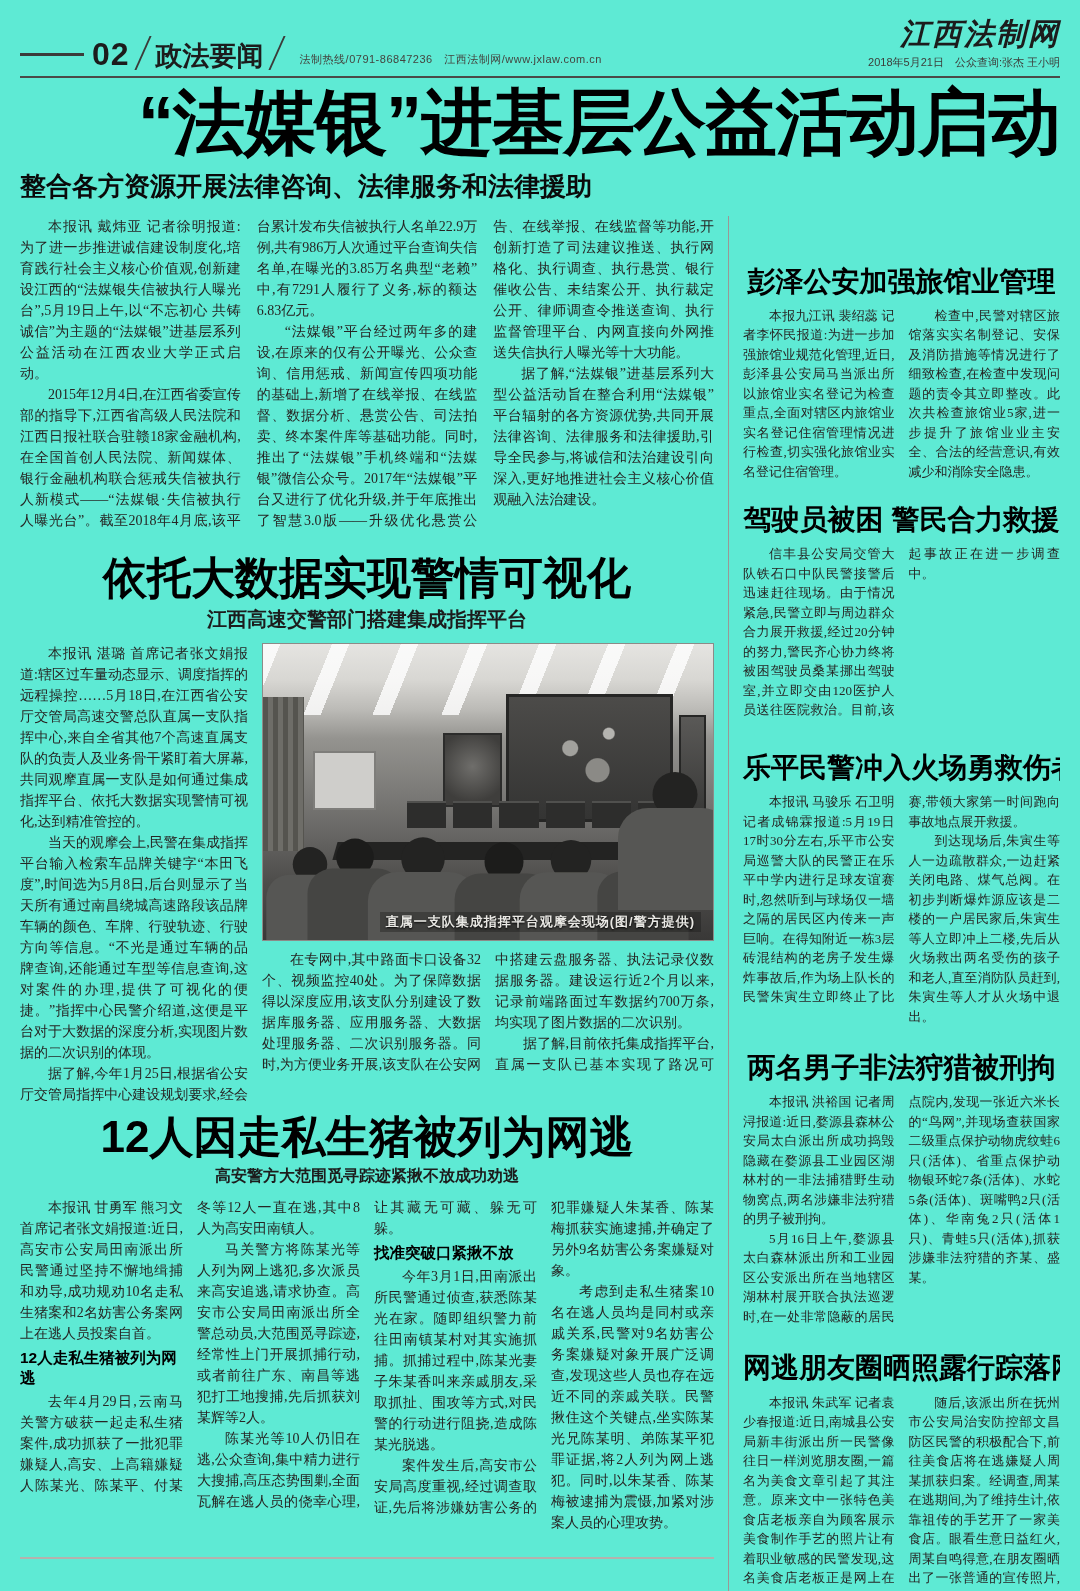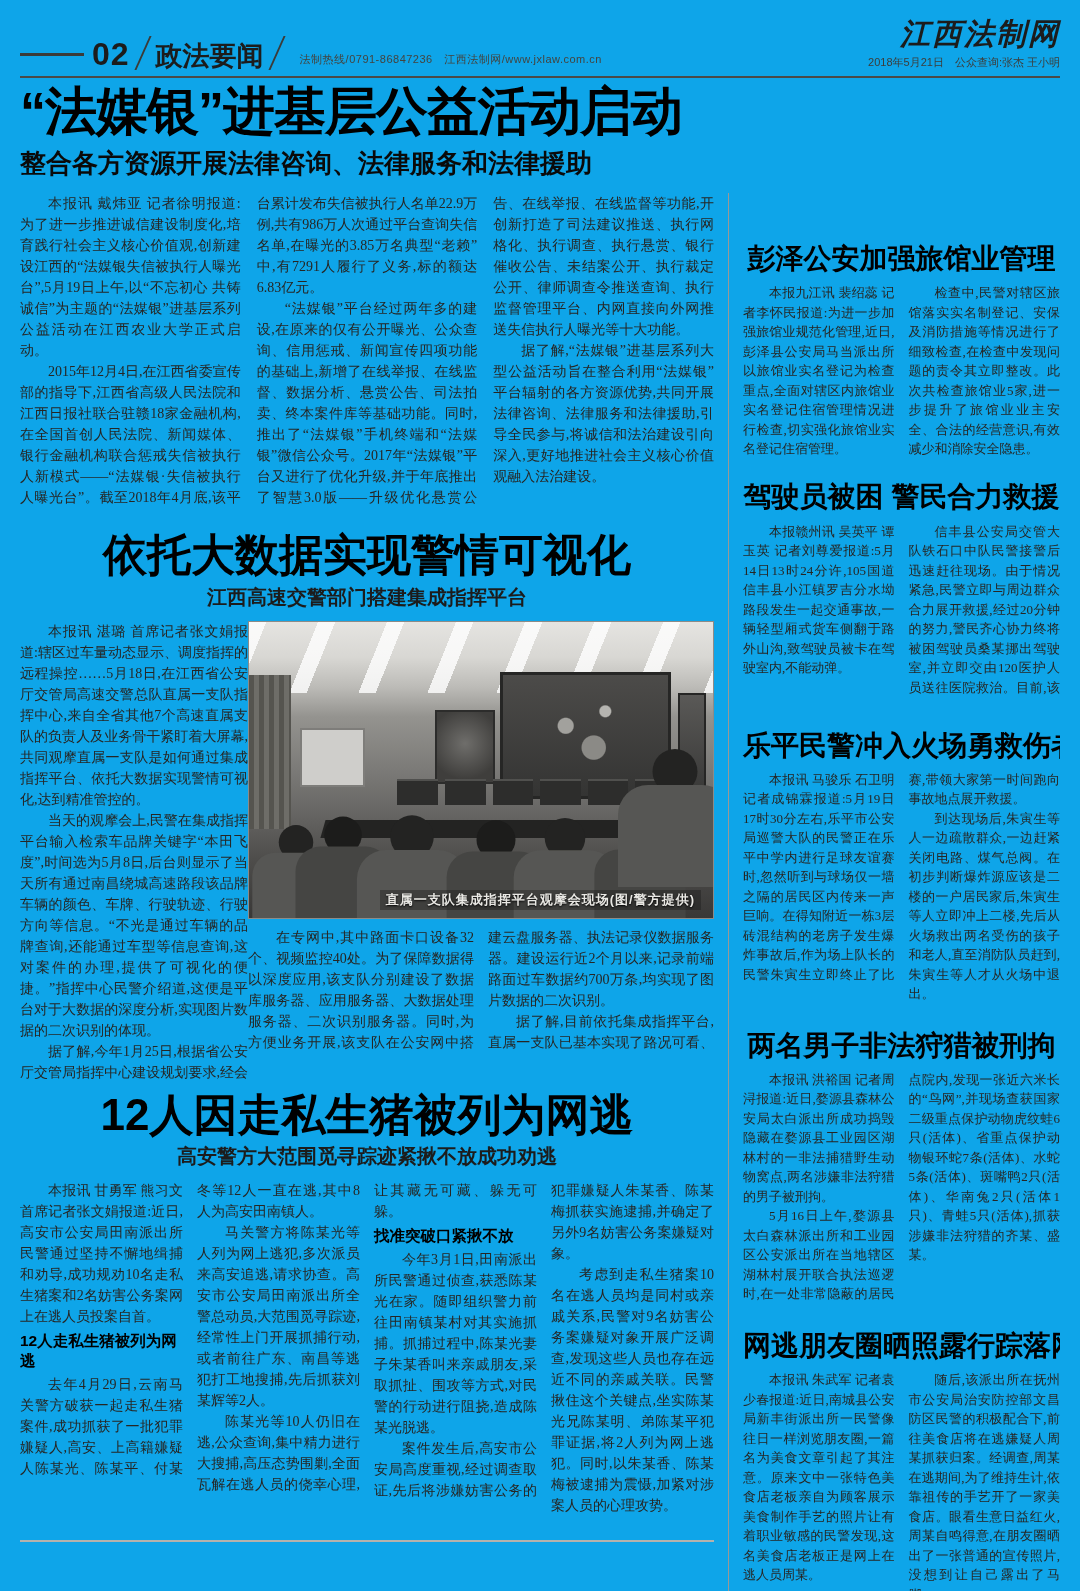--- a/index.html
+++ b/index.html
@@ -1,50 +1,50 @@
 <!DOCTYPE html>
 <html lang="zh"><head>
 <meta charset="utf-8">
 <style>
   html,body{margin:0;padding:0;background:#e9e7e2;}
   .page{
     position:relative;width:1080px;height:1591px;margin:0 auto;
-    background:#0ea5e9;color:#1c1c1c;box-sizing:border-box;
+    background:#5eead4;color:#1c1c1c;box-sizing:border-box;
     padding:26px 20px 0 20px;overflow:hidden;
     font-family:"Liberation Serif", serif;
   }
   
   .hdr{display:flex;align-items:flex-end;justify-content:space-between;
        border-bottom:2px solid #4a4a48;padding-bottom:6px;height:52px;box-sizing:border-box}
   .hdr-left{display:flex;align-items:flex-end;gap:8px}
   .hdr-dash{width:64px;height:3px;background:#3b3b39;margin-bottom:14px}
   .hdr-pagenum{font-family:"Liberation Sans",sans-serif;font-size:32px;font-weight:700;line-height:1;letter-spacing:1px}
   .hdr-slash{width:2px;height:34px;background:#3b3b39;transform:skewX(-24deg);margin:0 4px}
   .hdr-section{font-family:"Liberation Sans",sans-serif;font-size:27px;font-weight:700;line-height:1.05}
   .hdr-contacts{font-family:"Liberation Sans",sans-serif;font-size:11px;color:#44443f;margin:0 0 3px 10px;letter-spacing:.5px}
   .hdr-right{text-align:right}
   .hdr-masthead{font-family:"Liberation Serif",serif;font-style:italic;font-weight:700;font-size:30px;line-height:1;letter-spacing:2px}
   .hdr-dateline{font-family:"Liberation Sans",sans-serif;font-size:11px;color:#3d3d3a;margin-top:6px}
   
-  .lead-hl{font-family:"Liberation Sans",sans-serif;font-weight:900;font-size:52px;line-height:1.12;
-           text-align:left;letter-spacing:-1px;margin:4px 0 0;color:#000;white-space:nowrap}
+  .lead-hl{font-family:"Liberation Sans",sans-serif;font-weight:900;font-size:72px;line-height:1.12;
+           text-align:right;letter-spacing:-1px;margin:4px 0 0;color:#000;white-space:nowrap}
   .lead-deck{font-family:"Liberation Sans",sans-serif;font-weight:700;font-size:26px;text-align:left;margin:6px 0 12px;color:#0a0a0a}
   
   .content{display:flex;align-items:stretch}
   .main{width:694px;flex:0 0 694px}
   .sidebar{flex:1;border-left:1px solid #9a9895;margin-left:14px;padding-left:14px;padding-top:50px;box-sizing:border-box;overflow:hidden}
   
   .body-txt p{margin:0;text-indent:2em;text-align:justify;font-size:14px;line-height:21px;color:#262624}
   .body-txt h4{margin:4px 0 3px;font-family:"Liberation Sans",sans-serif;font-size:15.5px;line-height:20px;color:#000;text-indent:0}
   .lead-body{height:332px;column-count:3;column-gap:16px;column-fill:auto;overflow:hidden}
   
   .art2{margin-top:6px}
   .art2-hl{font-family:"Liberation Sans",sans-serif;font-weight:900;font-size:44px;line-height:1.1;text-align:center;margin:0;color:#000}
   .art2-deck{font-family:"Liberation Sans",sans-serif;font-weight:700;font-size:20px;text-align:center;margin:4px 0 10px}
-  .art2-cols{display:flex;height:458px;overflow:hidden}
+  .art2-cols{display:flex;gap:14px;height:458px;overflow:hidden}
   .art2-left{width:228px;flex:0 0 228px;overflow:hidden}
   .art2-right{flex:1;display:flex;flex-direction:column}
   .art2-below{column-count:2;column-gap:14px;column-fill:auto;height:146px;overflow:hidden;margin-top:8px}
   
   .photo{position:relative;height:298px;overflow:hidden;border:1px solid #8c8b88;box-sizing:border-box;
     background:linear-gradient(180deg,#e5e4e1 0%,#d8d7d3 12%,#bcbbb7 22%,#94938f 32%,#7e7d7a 48%,#6a6967 62%,#4e4d4b 80%,#393837 100%)}
   .ph-lights{position:absolute;top:0;left:0;right:0;height:24%;
     background:repeating-linear-gradient(112deg,rgba(255,255,255,.95) 0 16px,rgba(255,255,255,0) 16px 64px);opacity:.85}
   .ph-curtain{position:absolute;left:0;top:18%;width:9%;height:52%;
     background:repeating-linear-gradient(90deg,#55544f 0 5px,#6e6d68 5px 10px)}
@@ -63,21 +63,21 @@
   .ph-monitors div{flex:1;background:#2d2d2c;border-top:2px solid #50504e}
   .ph-person{position:absolute;bottom:0;width:76px;height:92px}
   .ph-person::before{content:"";position:absolute;left:50%;transform:translateX(-50%);top:0;width:30px;height:30px;border-radius:50%;background:#1c1c1b}
   .ph-person::after{content:"";position:absolute;left:0;right:0;top:24px;bottom:0;border-radius:20px 20px 0 0;background:#454543}
   .ph-person.l{filter:brightness(1.25)}
   .ph-caption{position:absolute;right:12px;bottom:8px;color:#e9e8e4;font-family:"Liberation Sans",sans-serif;
     font-weight:700;font-size:13px;letter-spacing:1px;background:rgba(20,20,20,.35);padding:1px 6px;text-shadow:0 1px 2px #000}
   
   .art3{margin-top:12px}
   .art3-hl{font-family:"Liberation Sans",sans-serif;font-weight:700;font-size:44px;line-height:1.08;text-align:center;margin:0;color:#000}
-  .art3-deck{font-family:"Liberation Sans",sans-serif;font-weight:700;font-size:20px;text-align:center;margin:5px 0 10px}
+  .art3-deck{font-family:"Liberation Sans",sans-serif;font-weight:700;font-size:16px;text-align:center;margin:5px 0 10px}
   .art3-body{column-count:4;column-gap:14px;column-fill:auto;height:362px;overflow:hidden;border-bottom:2px solid #b4b2ad;padding-bottom:20px;box-sizing:border-box}
   
   .sb-art{margin-bottom:20px}
   .sb-title{font-family:"Liberation Sans",sans-serif;font-weight:900;font-size:28px;line-height:1.15;text-align:center;margin:0 0 8px;color:#000;white-space:nowrap}
   .sb-body{column-count:2;column-gap:14px;column-fill:auto;overflow:hidden}
   .sb-body p{font-size:13px;line-height:19.5px}
   .sb-h1{height:178px}.sb-h2{height:188px}.sb-h3{height:240px}.sb-h4{height:240px}.sb-h5{height:242px}
 </style>
 </head>
 <body>
@@ -182,21 +182,20 @@
         <h3 class="sb-title">彭泽公安加强旅馆业管理</h3>
         <div class="sb-body body-txt sb-h1">
             <p>本报九江讯 裴绍蕊 记者李怀民报道:为进一步加强旅馆业规范化管理,近日,彭泽县公安局马当派出所以旅馆业实名登记为检查重点,全面对辖区内旅馆业实名登记住宿管理情况进行检查,切实强化旅馆业实名登记住宿管理。</p>
             <p>检查中,民警对辖区旅馆落实实名制登记、安保及消防措施等情况进行了细致检查,在检查中发现问题的责令其立即整改。此次共检查旅馆业5家,进一步提升了旅馆业业主安全、合法的经营意识,有效减少和消除安全隐患。</p>
           </div>
       </section>
 
       <section class="sb-art">
         <h3 class="sb-title">驾驶员被困 警民合力救援</h3>
         <div class="sb-body body-txt sb-h2">
-            <p>本报赣州讯 吴英平 谭玉英 记者刘尊爱报道:5月14日13时24分许,105国道信丰县小江镇罗吉分水坳路段发生一起交通事故,一辆轻型厢式货车侧翻于路外山沟,致驾驶员被卡在驾驶室内,不能动弹。</p>
             <p>信丰县公安局交管大队铁石口中队民警接警后迅速赶往现场。由于情况紧急,民警立即与周边群众合力展开救援,经过20分钟的努力,警民齐心协力终将被困驾驶员桑某挪出驾驶室,并立即交由120医护人员送往医院救治。目前,该起事故正在进一步调查中。</p>
           </div>
       </section>
 
       <section class="sb-art">
         <h3 class="sb-title">乐平民警冲入火场勇救伤者</h3>
         <div class="sb-body body-txt sb-h3">
             <p>本报讯 马骏乐 石卫明 记者成锦霖报道:5月19日17时30分左右,乐平市公安局巡警大队的民警正在乐平中学内进行足球友谊赛时,忽然听到与球场仅一墙之隔的居民区内传来一声巨响。在得知附近一栋3层砖混结构的老房子发生爆炸事故后,作为场上队长的民警朱寅生立即终止了比赛,带领大家第一时间跑向事故地点展开救援。</p>
             <p>到达现场后,朱寅生等人一边疏散群众,一边赶紧关闭电路、煤气总阀。在初步判断爆炸源应该是二楼的一户居民家后,朱寅生等人立即冲上二楼,先后从火场救出两名受伤的孩子和老人,直至消防队员赶到,朱寅生等人才从火场中退出。</p>
           </div>

